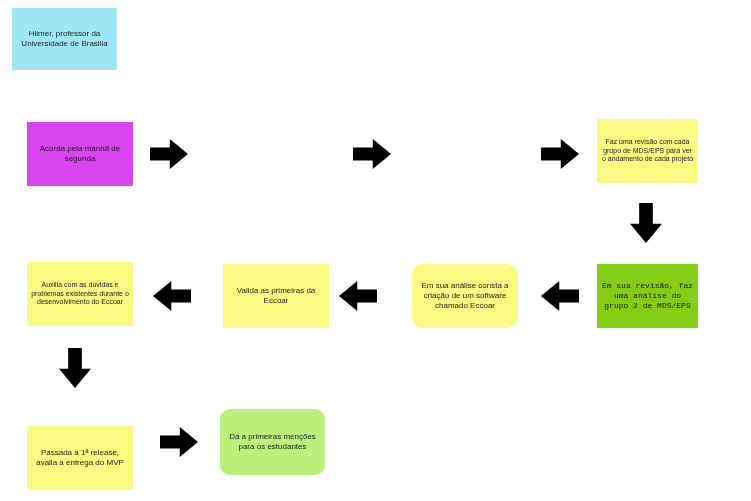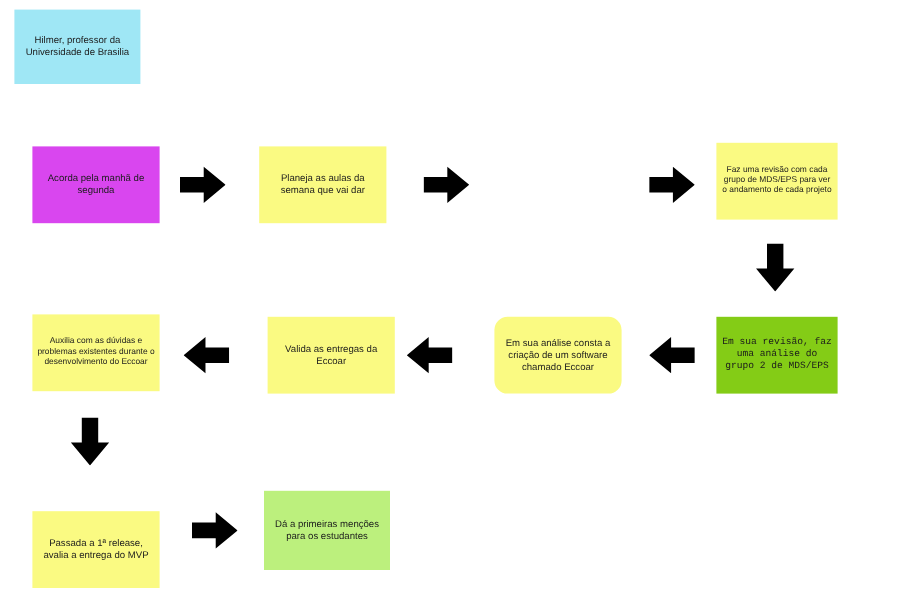--- a/index.html
+++ b/index.html
@@ -43,28 +43,27 @@
     display: block;
   }
   .arrow svg { display: block; }
 </style>
 </head>
 <body>
 
 <div id="canvas">
     <div class="node" style="left: 12px; top: 8px; width: 105px; height: 62px; background: rgb(159, 231, 245); font-size: 8px; color: rgb(28, 28, 28);"><span class="node-text">Hilmer, professor da Universidade de Brasilia</span></div>
     <div class="node" style="left: 27px; top: 122px; width: 106px; height: 64px; background: #d946ef; font-size: 8px; color: rgb(28, 28, 28);"><span class="node-text">Acorda pela manhã de segunda</span></div>
-    <div class="node" style="left: 216px; top: 122px; width: 106px; height: 64px; background: rgb(250, 250, 130); font-size: 8px; color: rgb(28, 28, 28);"><span class="node-text">Planeja as aulas da semana que vai dar</span></div>
     <div class="node" style="left: 597px; top: 119px; width: 101px; height: 64px; background: rgb(250, 250, 130); font-size: 7px; color: rgb(28, 28, 28);"><span class="node-text">Faz uma revisão com cada grupo de MDS/EPS para ver o andamento de cada projeto</span></div>
     <div class="node" style="left: 597px; top: 264px; width: 101px; height: 64px; background: #84cc16; font-size: 8px; color: rgb(28, 28, 28); font-family: Liberation Mono, monospace;"><span class="node-text">Em sua revisão, faz uma análise do grupo 2 de MDS/EPS</span></div>
     <div class="node" style="left: 412px; top: 264px; width: 106px; height: 64px; background: rgb(250, 250, 130); font-size: 8px; color: rgb(28, 28, 28); border-radius: 11px;"><span class="node-text">Em sua análise consta a criação de um software chamado Eccoar</span></div>
-    <div class="node" style="left: 223px; top: 264px; width: 106px; height: 64px; background: rgb(250, 250, 130); font-size: 8px; color: rgb(28, 28, 28);"><span class="node-text">Valida as entregas da Eccoar</span></div>
+    <div class="node" style="left: 223px; top: 264px; width: 106px; height: 64px; background: rgb(250, 250, 130); font-size: 8px; color: rgb(28, 28, 28);"><span class="node-text">Valida as primeiras da Eccoar</span></div>
     <div class="node" style="left: 27px; top: 262px; width: 106px; height: 64px; background: rgb(250, 250, 130); font-size: 7px; color: rgb(28, 28, 28);"><span class="node-text">Auxilia com as dúvidas e problemas existentes durante o desenvolvimento do Eccoar</span></div>
     <div class="node" style="left: 27px; top: 410px; width: 106px; height: 64px; background: rgb(250, 250, 130); font-size: 8px; color: rgb(28, 28, 28); margin-top: 16px;"><span class="node-text">Passada a 1ª release, avalia a entrega do MVP</span></div>
-    <div class="node" style="left: 220px; top: 409px; width: 105px; height: 66px; background: rgb(188, 240, 125); font-size: 8px; color: rgb(28, 28, 28);"><span class="node-text">Dá a primeiras menções para os estudantes</span></div>
+    <div class="node" style="left: 220px; top: 409px; width: 105px; height: 66px; background: rgb(188, 240, 125); font-size: 8px; color: rgb(28, 28, 28); border-radius: 10px;"><span class="node-text">Dá a primeiras menções para os estudantes</span></div>
     <div class="arrow" style="left: 150px; top: 136px; width: 38px; height: 36px;">
       <svg width="38" height="36" viewBox="0 0 100 100" preserveAspectRatio="none">
         <path d="M0,32 L52,32 L52,8 L100,50 L52,92 L52,68 L0,68 Z" fill="#000000"></path>
       </svg>
     </div>
     <div class="arrow" style="left: 353px; top: 136px; width: 38px; height: 36px;">
       <svg width="38" height="36" viewBox="0 0 100 100" preserveAspectRatio="none">
         <path d="M0,32 L52,32 L52,8 L100,50 L52,92 L52,68 L0,68 Z" fill="#000000"></path>
       </svg>
     </div>

